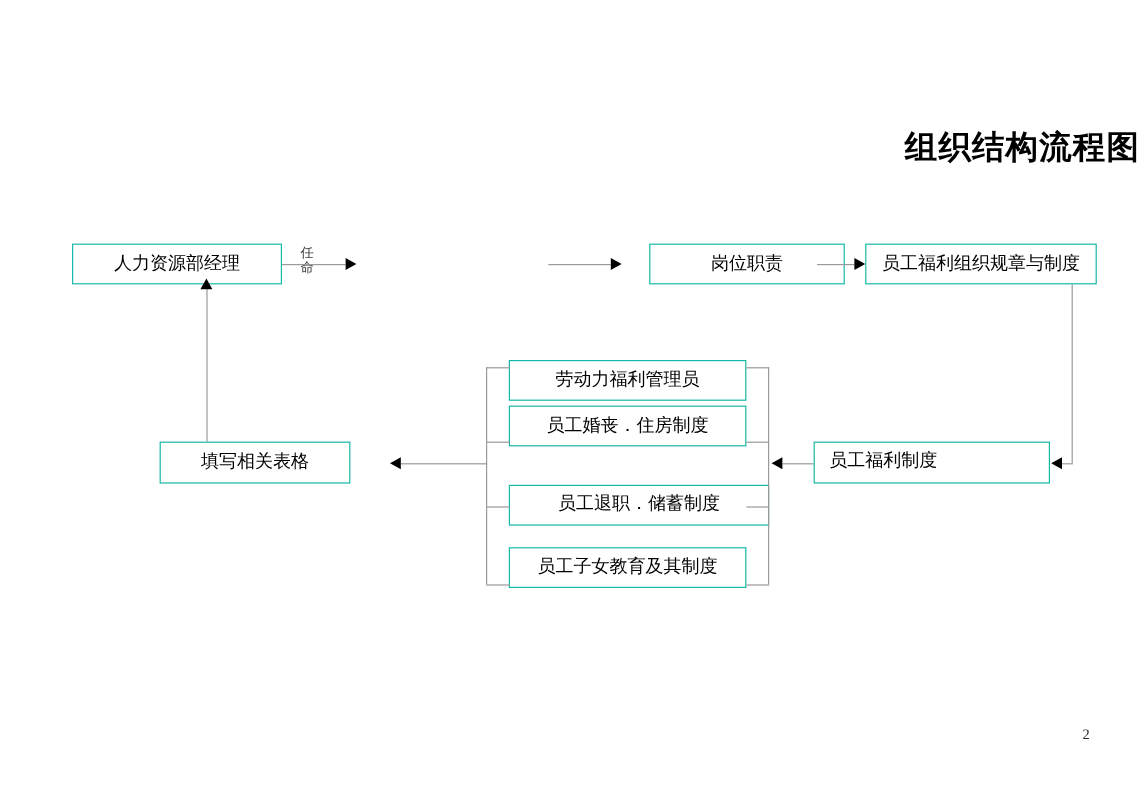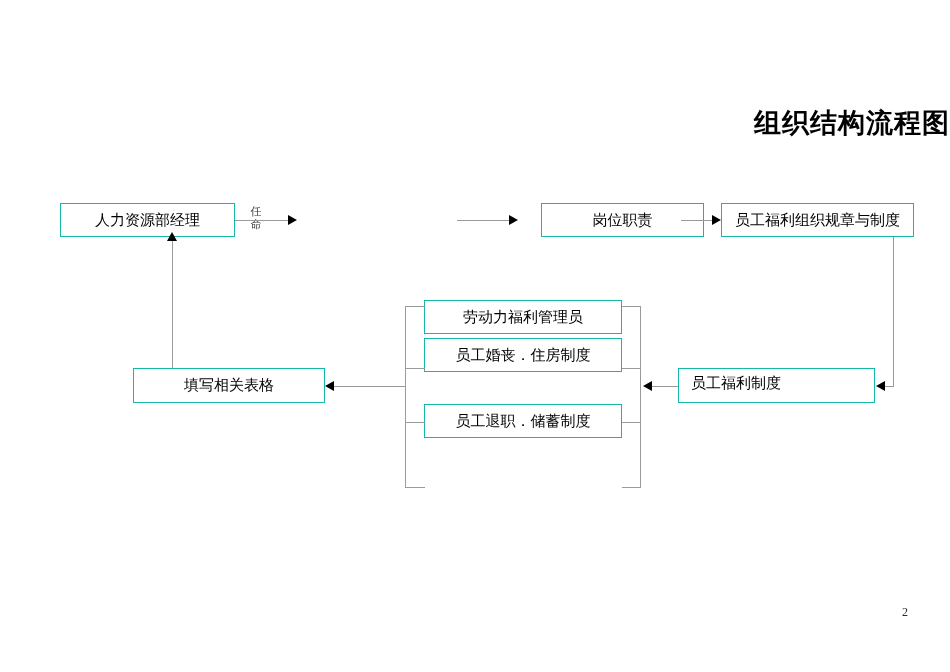--- a/index.html
+++ b/index.html
@@ -104,30 +104,31 @@
 
   <div class="node" style="left:60px; top:203px; width:175px; height:34px;">人力资源部经理</div>
 
 
   <div class="node" style="left:541px; top:203px; width:163px; height:34px;">岗位职责</div>
 
   <div class="node" style="left:721px; top:203px; width:193px; height:34px;">员工福利组织规章与制度</div>
 
   <div class="vlabel" style="left:249px; top:162px;margin-top:43px;">任命</div>
 
-  <div class="node" style="left:133px; top:368px; width:192px; height:35px;">填写相关表格</div>
+  <div class="node" style="left:133px; top:368px; width:159px; height:35px;">填写相关表格</div>
 
   <div class="node align-left" style="left:678px; top:368px; width:197px; height:35px;font-family:Liberation Mono, monospace;">员工福利制度</div>
 
   <div class="node" style="left:424px; top:300px; width:198px; height:34px;">劳动力福利管理员</div>
 
   <div class="node" style="left:424px; top:338px; width:198px; height:34px;">员工婚丧．住房制度</div>
 
-  <div class="node" style="left:424px; top:404px; width:198px; height:34px;">员工退职．储蓄制度</div>
+  <div class="node" style="left:424px; top:404px; width:217px; height:34px;font-family:Liberation Mono, monospace;">员工退职．储蓄制度</div>
 
+  <div class="node" style="left:424px; top:456px; width:198px; height:34px;">员工子女教育及其制度</div>
 
   <div class="line-h" style="left:235px; top:220px; width:53px;"></div>
   <div class="arrow arrow-right" style="left:288px; top:215px;"></div>
 
   <div class="line-h" style="left:457px; top:220px; width:52px;"></div>
   <div class="arrow arrow-right" style="left:509px; top:215px;"></div>
 
   <div class="line-h" style="left:681px; top:220px; width:31px;"></div>
   <div class="arrow arrow-right" style="left:712px; top:215px;"></div>
 

